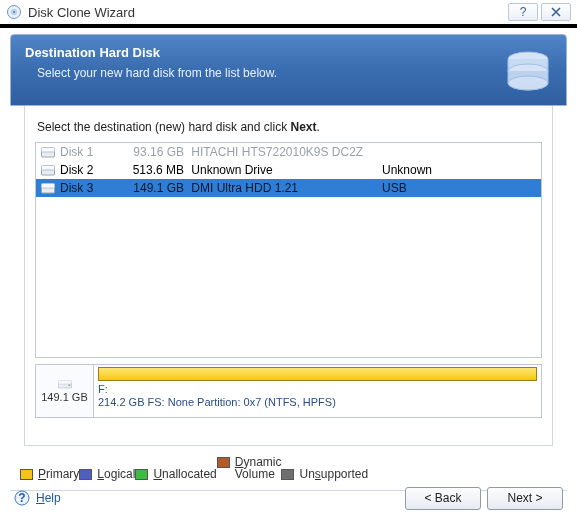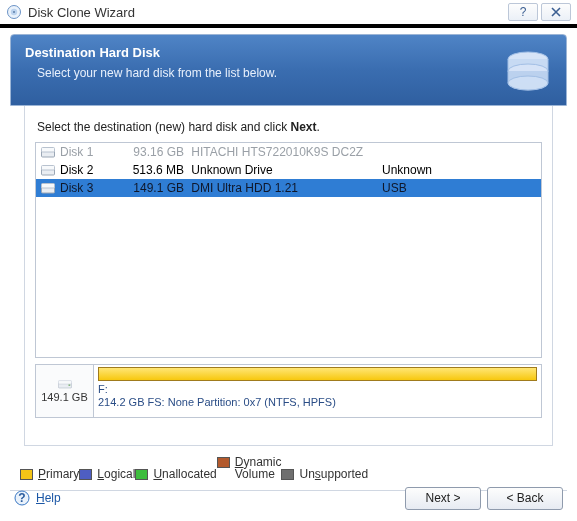--- a/index.html
+++ b/index.html
@@ -186,17 +186,17 @@
 
 <div class="footer">
   <div class="help">
     <svg width="16" height="16" viewBox="0 0 16 16">
           <circle cx="8" cy="8" r="7" fill="#eaf2fb" stroke="#3a78c4"></circle>
           <text x="8" y="12" text-anchor="middle" font-size="11" fill="#2a5c9e" font-weight="bold">?</text>
         </svg>
     <span><span class="u">H</span><span>elp</span></span>
   </div>
   <div class="spacer"></div>
+  <button class="btn">&lt; Back</button>
   <button class="btn"><span class="u">N</span><span>ext &gt;</span></button>
-  <button class="btn">&lt; Back</button>
 </div>
 
 </div>
 
 </body></html>

